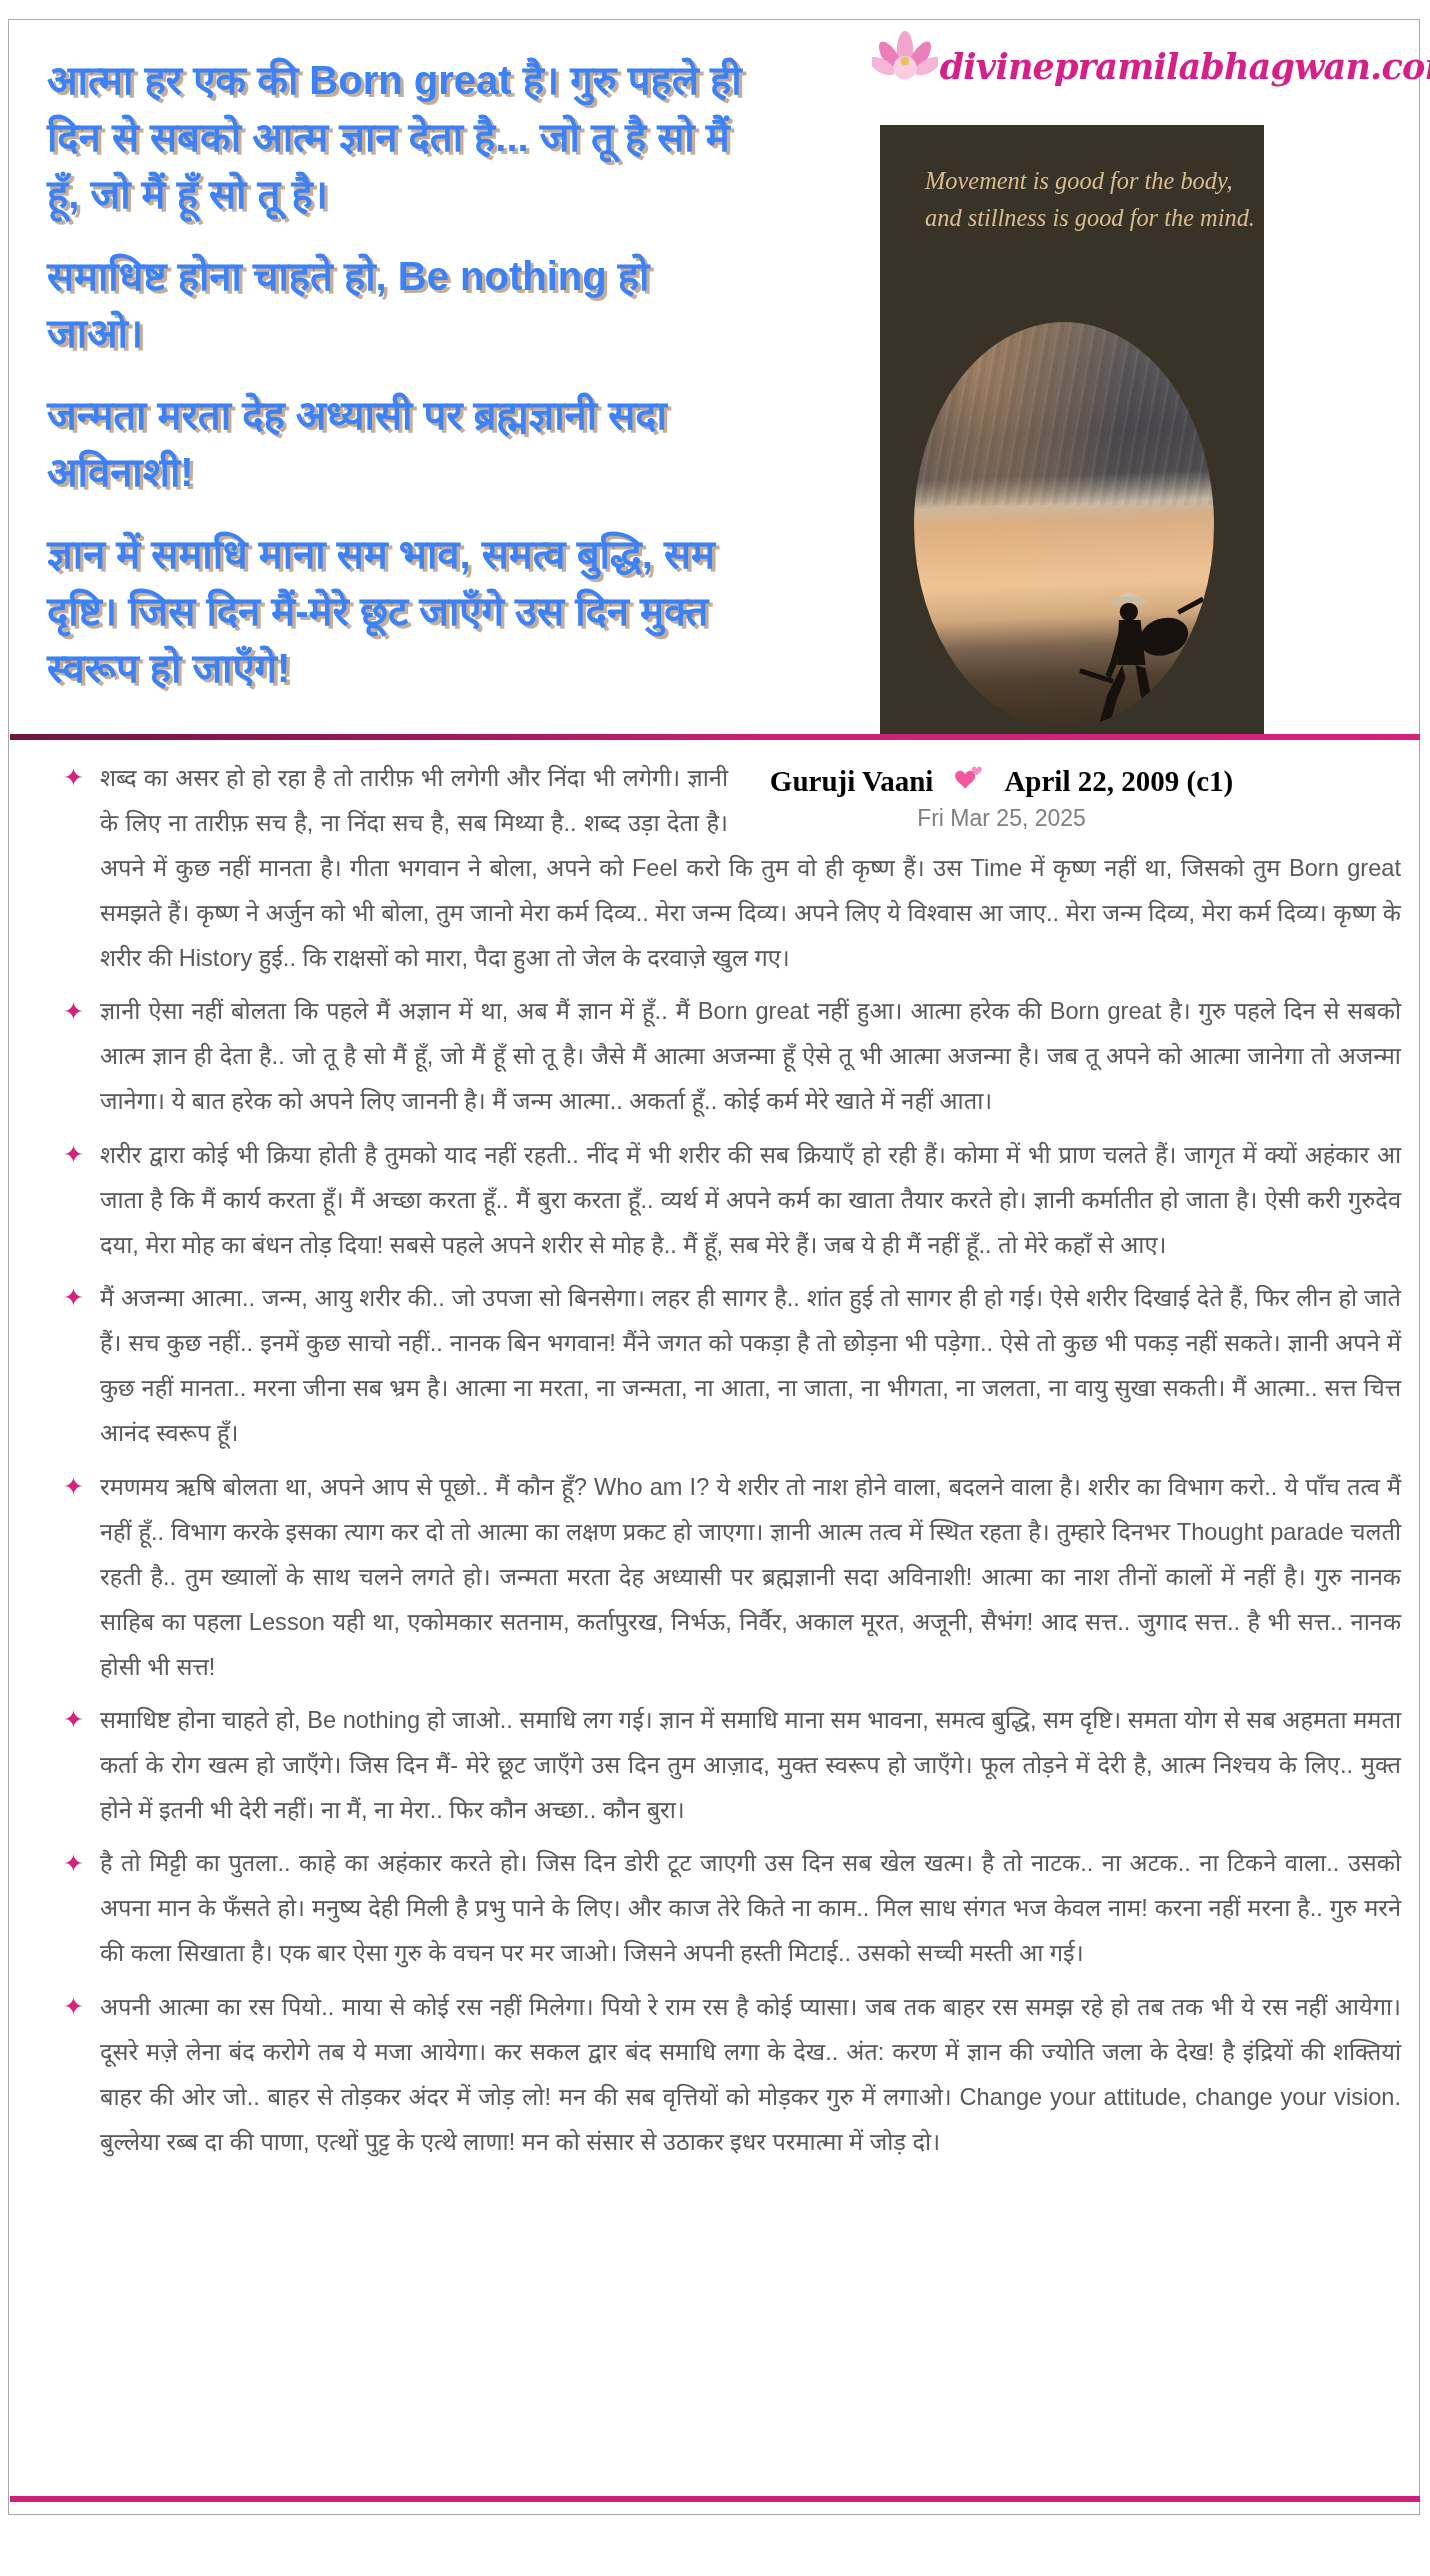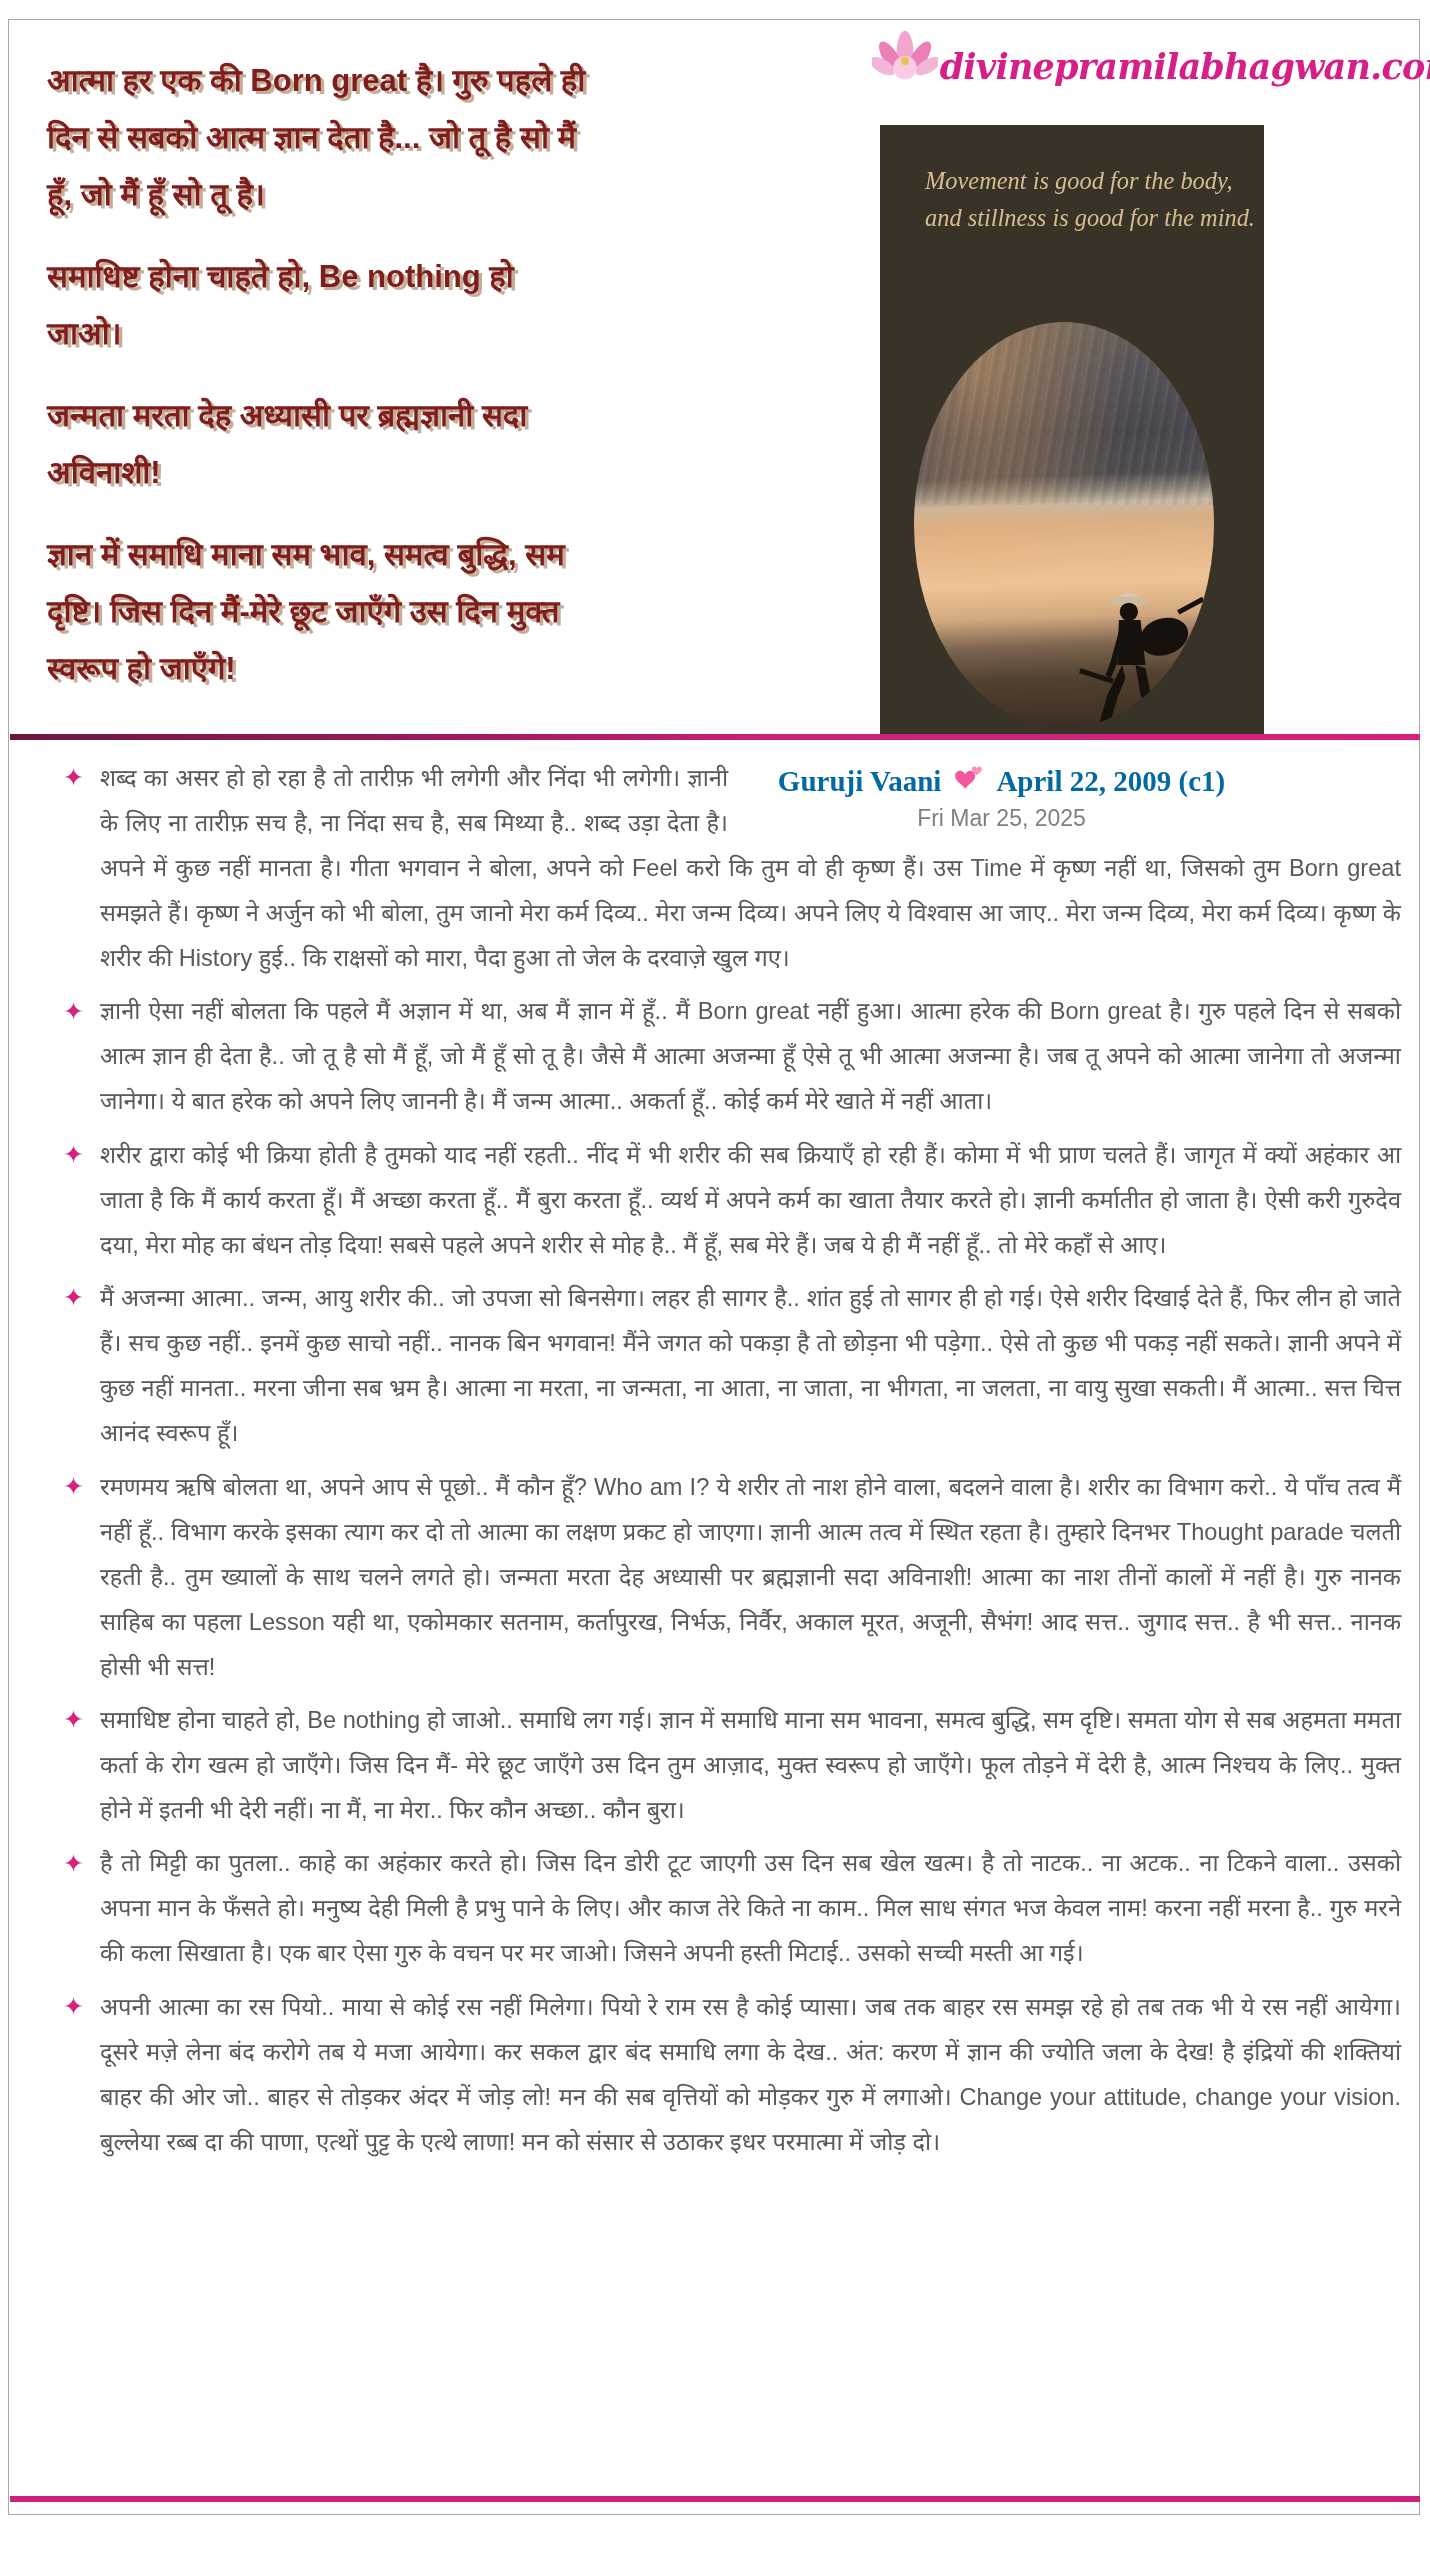--- a/index.html
+++ b/index.html
@@ -3,22 +3,22 @@
 <meta charset="utf-8">
 <style>
   html,body{margin:0;padding:0;background:#ffffff;}
   .page{position:relative;width:1431px;height:2576px;background:#ffffff;
         font-family:"Liberation Sans","DejaVu Sans",sans-serif;overflow:hidden;}
   .frame{position:absolute;left:8.4px;top:18.5px;width:1412px;height:2496px;
          border:1.7px solid #a9a9a9;box-sizing:border-box;background:#ffffff;}
 
   
   .headline{position:absolute;left:47px;top:52px;width:833px;}
-  .headline p{margin:0 0 25px 0;font-weight:bold;font-size:31px;line-height:57px;
-              color:#7f1d1d;white-space:pre-line;
+  .headline p{margin:0 0 25px 0;font-weight:bold;font-size:40px;line-height:57px;
+              color:#3b82f6;white-space:pre-line;
               text-shadow:3.4px 3.4px 0 rgba(150,105,70,.55);}
 
   
   .brand{position:absolute;left:872px;top:22px;width:404px;display:flex;align-items:flex-start;}
   .lotus{flex:0 0 auto;margin-top:1.7px;}
   .site-name{font-family:"DejaVu Serif","Liberation Serif",serif;font-style:italic;font-weight:bold;
              font-size:35px;line-height:42px;color:#d61f87;margin:23.6px 0 0 1.7px;letter-spacing:-0.8px;}
 
   
   .quote-box{position:absolute;left:880px;top:125px;width:384px;height:609px;background:#393226;}
@@ -39,23 +39,23 @@
   
   .divider{position:absolute;left:10px;width:1410px;height:5.9px;}
   .divider.top{top:734px;background:linear-gradient(to right,#6e1640 0%,#9c1a5c 30%,#cb2179 55%,#d6217e 100%);}
   .divider.bottom{top:2496px;background:#cb2179;}
 
   
   .body{position:absolute;left:63px;top:756px;width:1338px;color:#58595b;
         font-size:23.6px;line-height:45px;}
   .meta-float{float:right;width:673px;height:88px;padding-right:126px;box-sizing:border-box;
               display:flex;flex-direction:column;align-items:center;justify-content:flex-start;}
-  .meta-title{display:flex;gap:13px;
+  .meta-title{display:flex;gap:21px;
               font-family:"Liberation Serif","DejaVu Serif",serif;font-weight:bold;
-              font-size:29px;line-height:37px;color:#0369a1;margin-top:6.7px;white-space:nowrap;}
+              font-size:29px;line-height:37px;color:#000000;margin-top:6.7px;white-space:nowrap;}
   .meta-date{font-size:23px;line-height:29px;color:#7d7f82;margin-top:3.4px;}
   .para{position:relative;padding-left:37px;margin:0 0 8.4px 0;text-align:justify;}
   .para .bullet{position:absolute;left:0;top:-0.8px;color:#d6217e;font-size:25px;}
 </style>
 </head>
 <body>
 
 <div class="page">
   <div class="frame"></div>
 

